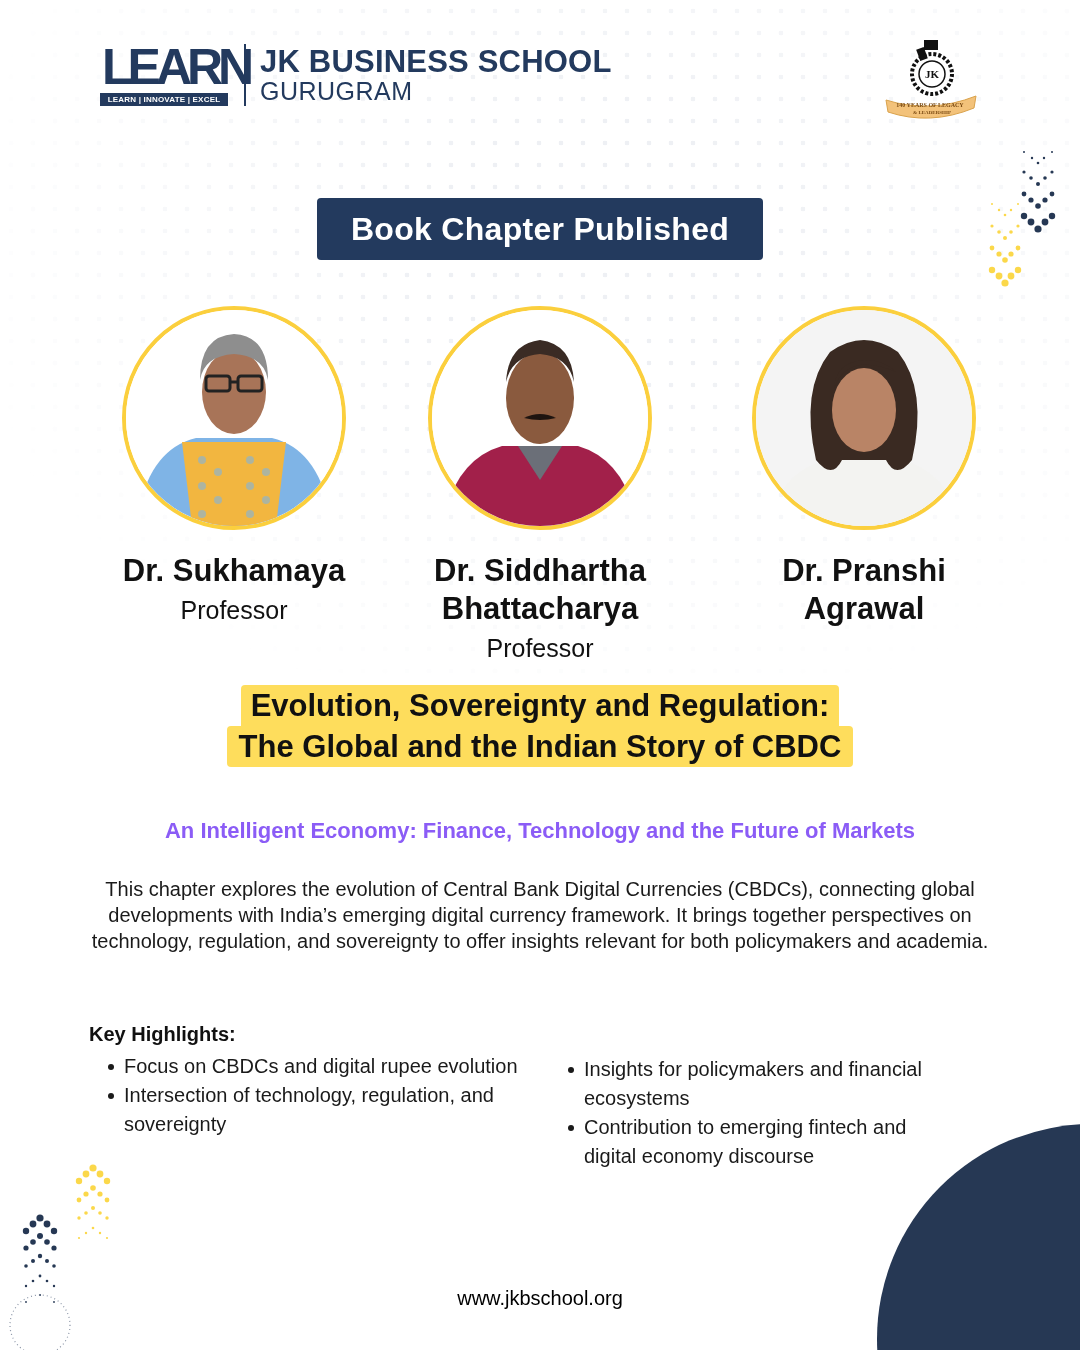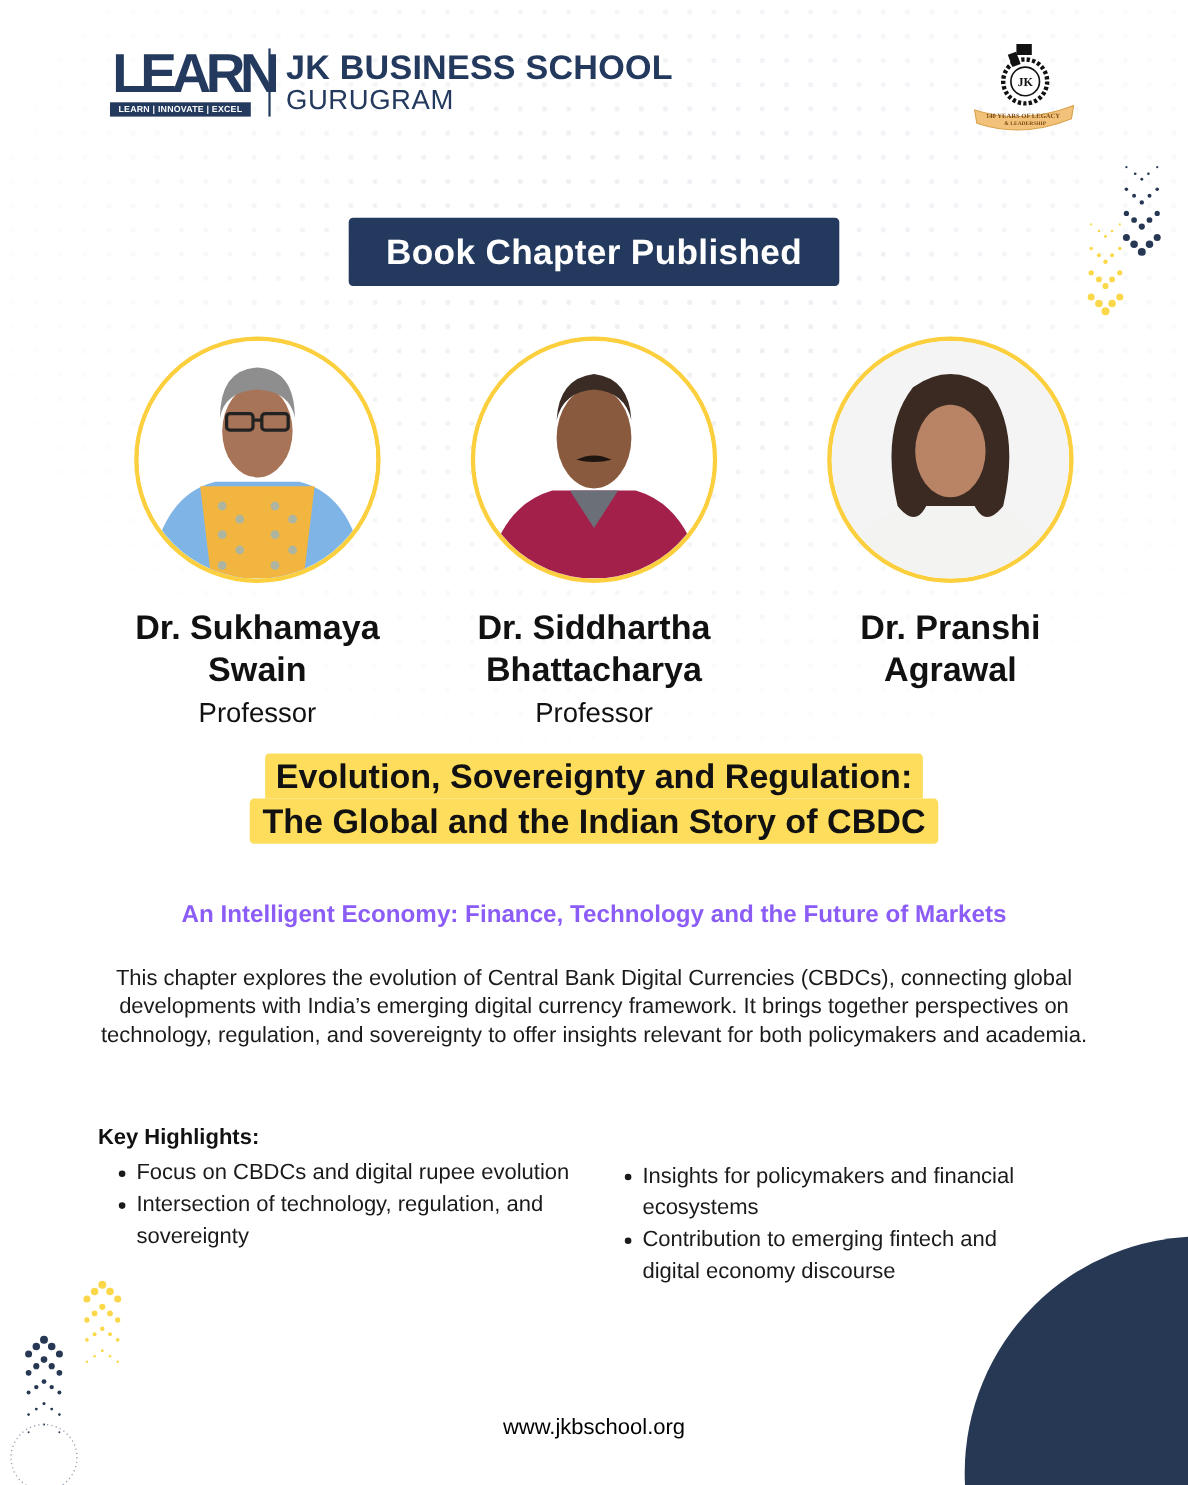--- a/index.html
+++ b/index.html
@@ -193,21 +193,20 @@
       </g>
       <ellipse cx="108" cy="82" rx="32" ry="42" fill="#a87458"></ellipse>
       <path d="M74 70 Q74 26 108 24 Q142 26 142 70 Q138 46 108 44 Q78 46 74 70 Z" fill="#8e8e8e"></path>
       <rect x="80" y="66" width="24" height="15" rx="3" fill="none" stroke="#222" stroke-width="3"></rect>
       <rect x="112" y="66" width="24" height="15" rx="3" fill="none" stroke="#222" stroke-width="3"></rect>
       <line x1="104" y1="72" x2="112" y2="72" stroke="#222" stroke-width="3"></line>
     </svg>
   </div>
   <div class="p-name">
     <div>Dr. Sukhamaya</div>
-    <div>Swain</div>
   </div>
   <div class="p-role">Professor</div>
 </div>
 
 <div class="profile" style="left:390px;">
   <div class="avatar">
     <svg viewBox="0 0 216 216">
       <rect width="216" height="216" fill="#ffffff"></rect>
       <path d="M10 216 Q22 150 70 136 L146 136 Q194 150 206 216 Z" fill="#a2204a"></path>
       <path d="M86 136 L108 170 L130 136 Z" fill="#6b6f78"></path>

